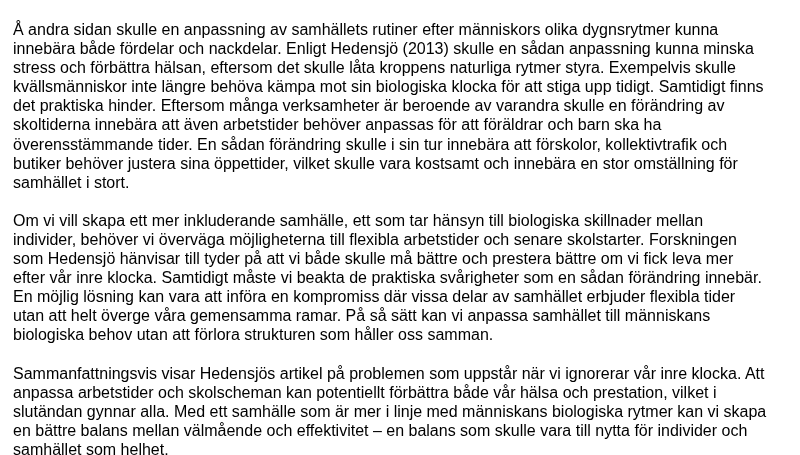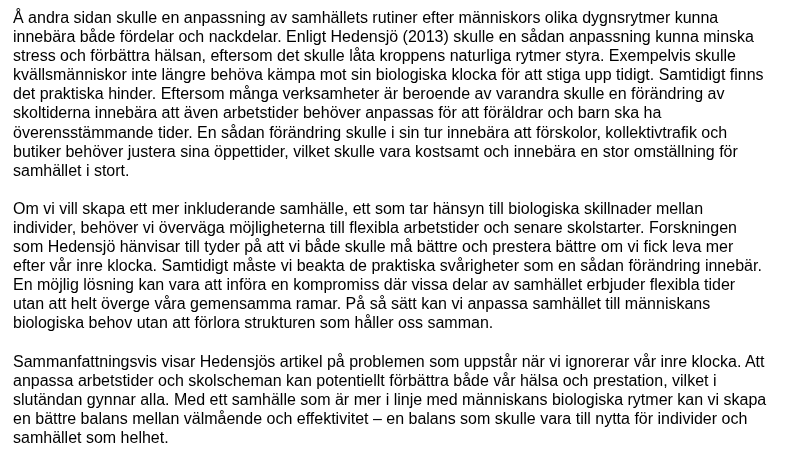--- a/index.html
+++ b/index.html
@@ -15,21 +15,21 @@
       font-size: 16px;
       line-height: 19.1px;
       color: #000000;
       -webkit-font-smoothing: antialiased;
     }
     .doc {
       padding: 4px 0 0 13px;
       width: 787px;
     }
     .doc p {
-      margin: 4px 0 19px 0;
+      margin: 16px 0 19px 0;
       white-space: nowrap;
     }
   </style>
 </head>
 <body>
 
 <div class="doc">
   <p>Å andra sidan skulle en anpassning av samhällets rutiner efter människors olika dygnsrytmer kunna<br>innebära både fördelar och nackdelar. Enligt Hedensjö (2013) skulle en sådan anpassning kunna minska<br>stress och förbättra hälsan, eftersom det skulle låta kroppens naturliga rytmer styra. Exempelvis skulle<br>kvällsmänniskor inte längre behöva kämpa mot sin biologiska klocka för att stiga upp tidigt. Samtidigt finns<br>det praktiska hinder. Eftersom många verksamheter är beroende av varandra skulle en förändring av<br>skoltiderna innebära att även arbetstider behöver anpassas för att föräldrar och barn ska ha<br>överensstämmande tider. En sådan förändring skulle i sin tur innebära att förskolor, kollektivtrafik och<br>butiker behöver justera sina öppettider, vilket skulle vara kostsamt och innebära en stor omställning för<br>samhället i stort.</p>
   <p>Om vi vill skapa ett mer inkluderande samhälle, ett som tar hänsyn till biologiska skillnader mellan<br>individer, behöver vi överväga möjligheterna till flexibla arbetstider och senare skolstarter. Forskningen<br>som Hedensjö hänvisar till tyder på att vi både skulle må bättre och prestera bättre om vi fick leva mer<br>efter vår inre klocka. Samtidigt måste vi beakta de praktiska svårigheter som en sådan förändring innebär.<br>En möjlig lösning kan vara att införa en kompromiss där vissa delar av samhället erbjuder flexibla tider<br>utan att helt överge våra gemensamma ramar. På så sätt kan vi anpassa samhället till människans<br>biologiska behov utan att förlora strukturen som håller oss samman.</p>
   <p>Sammanfattningsvis visar Hedensjös artikel på problemen som uppstår när vi ignorerar vår inre klocka. Att<br>anpassa arbetstider och skolscheman kan potentiellt förbättra både vår hälsa och prestation, vilket i<br>slutändan gynnar alla. Med ett samhälle som är mer i linje med människans biologiska rytmer kan vi skapa<br>en bättre balans mellan välmående och effektivitet – en balans som skulle vara till nytta för individer och<br>samhället som helhet.</p>

